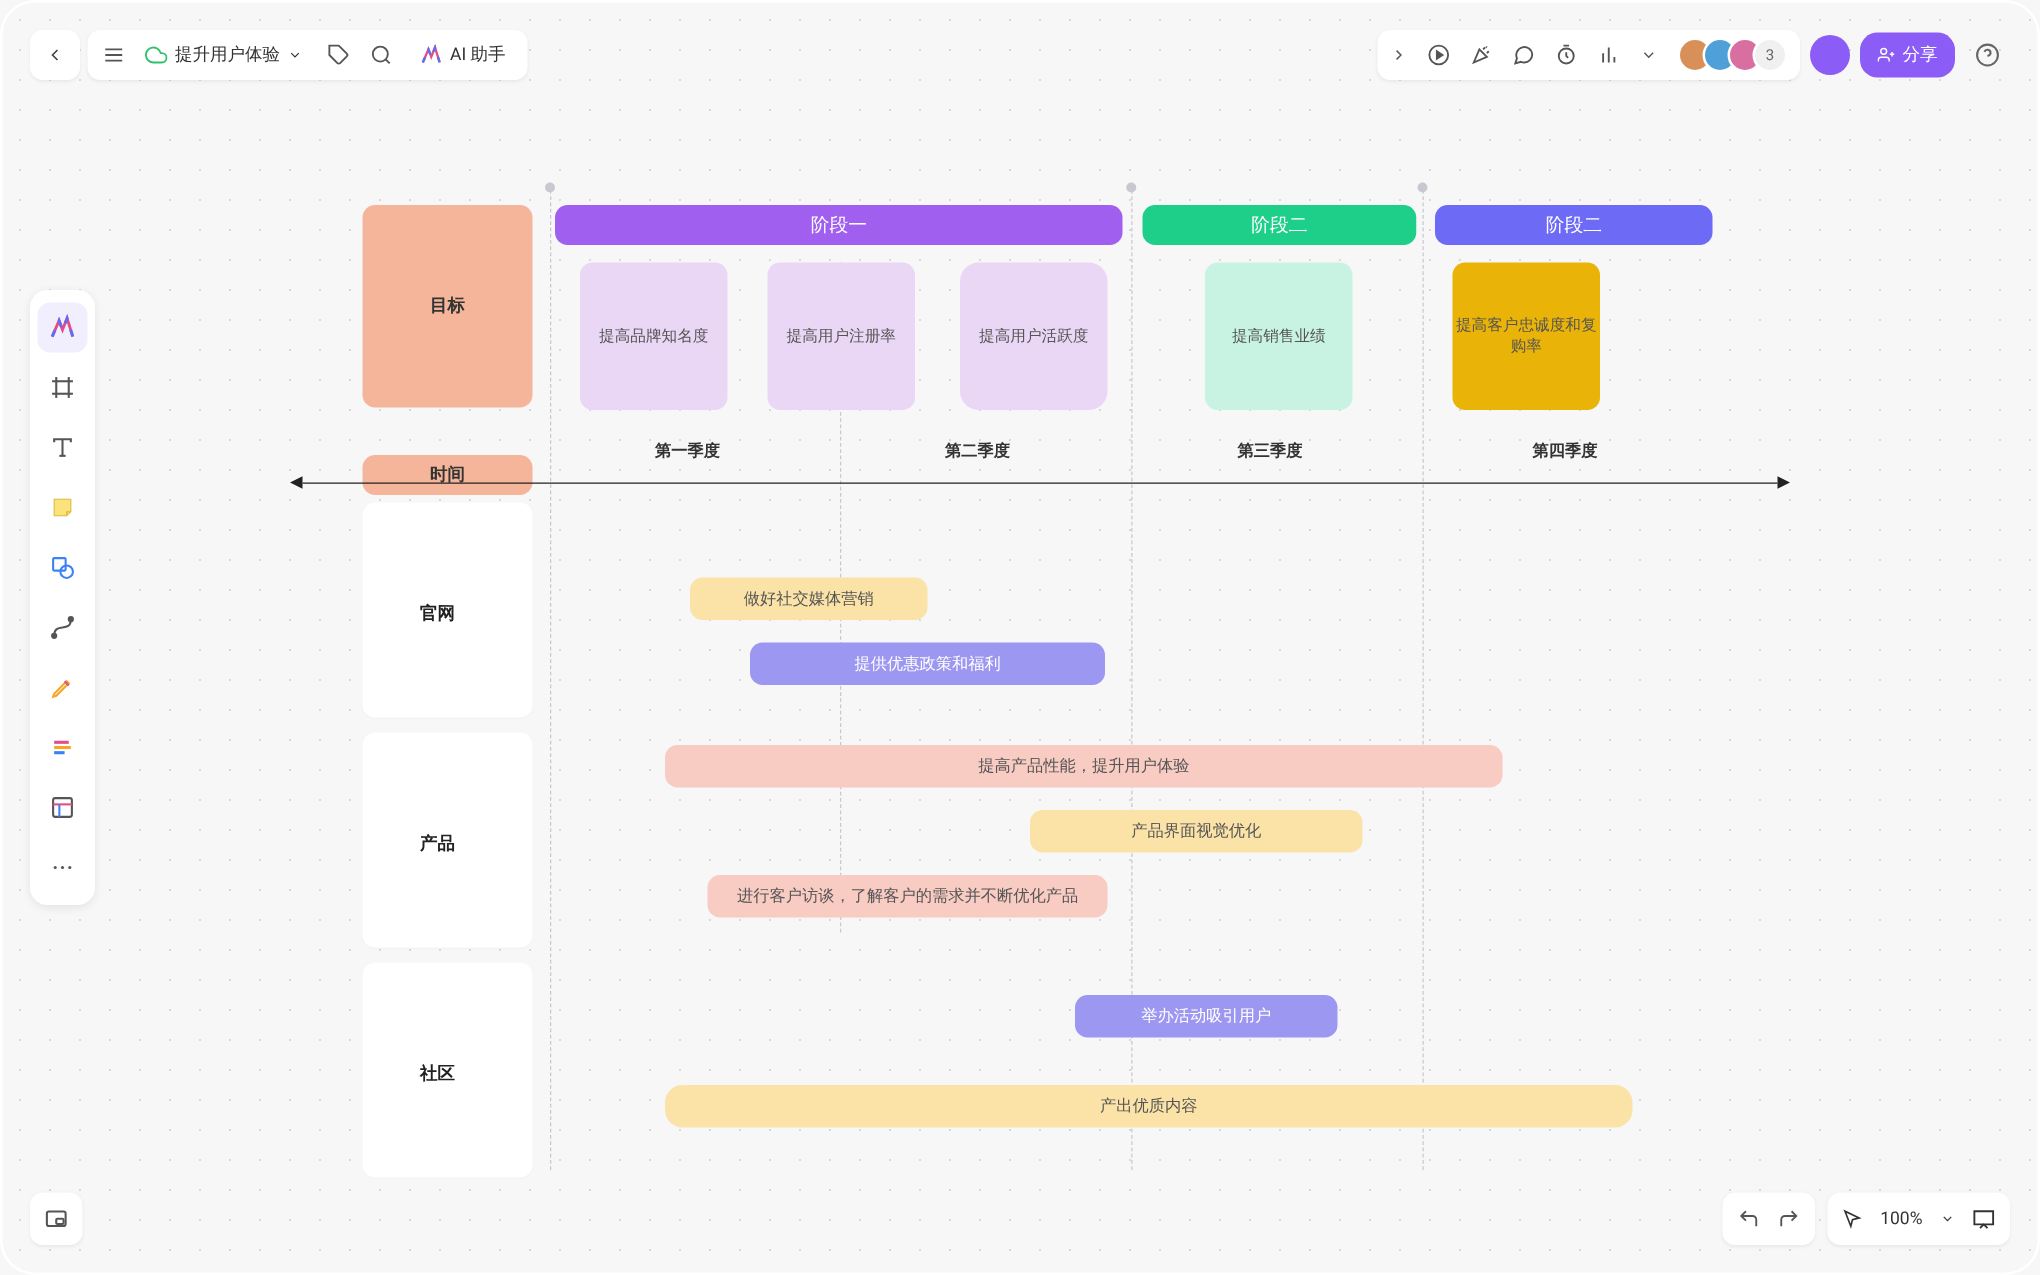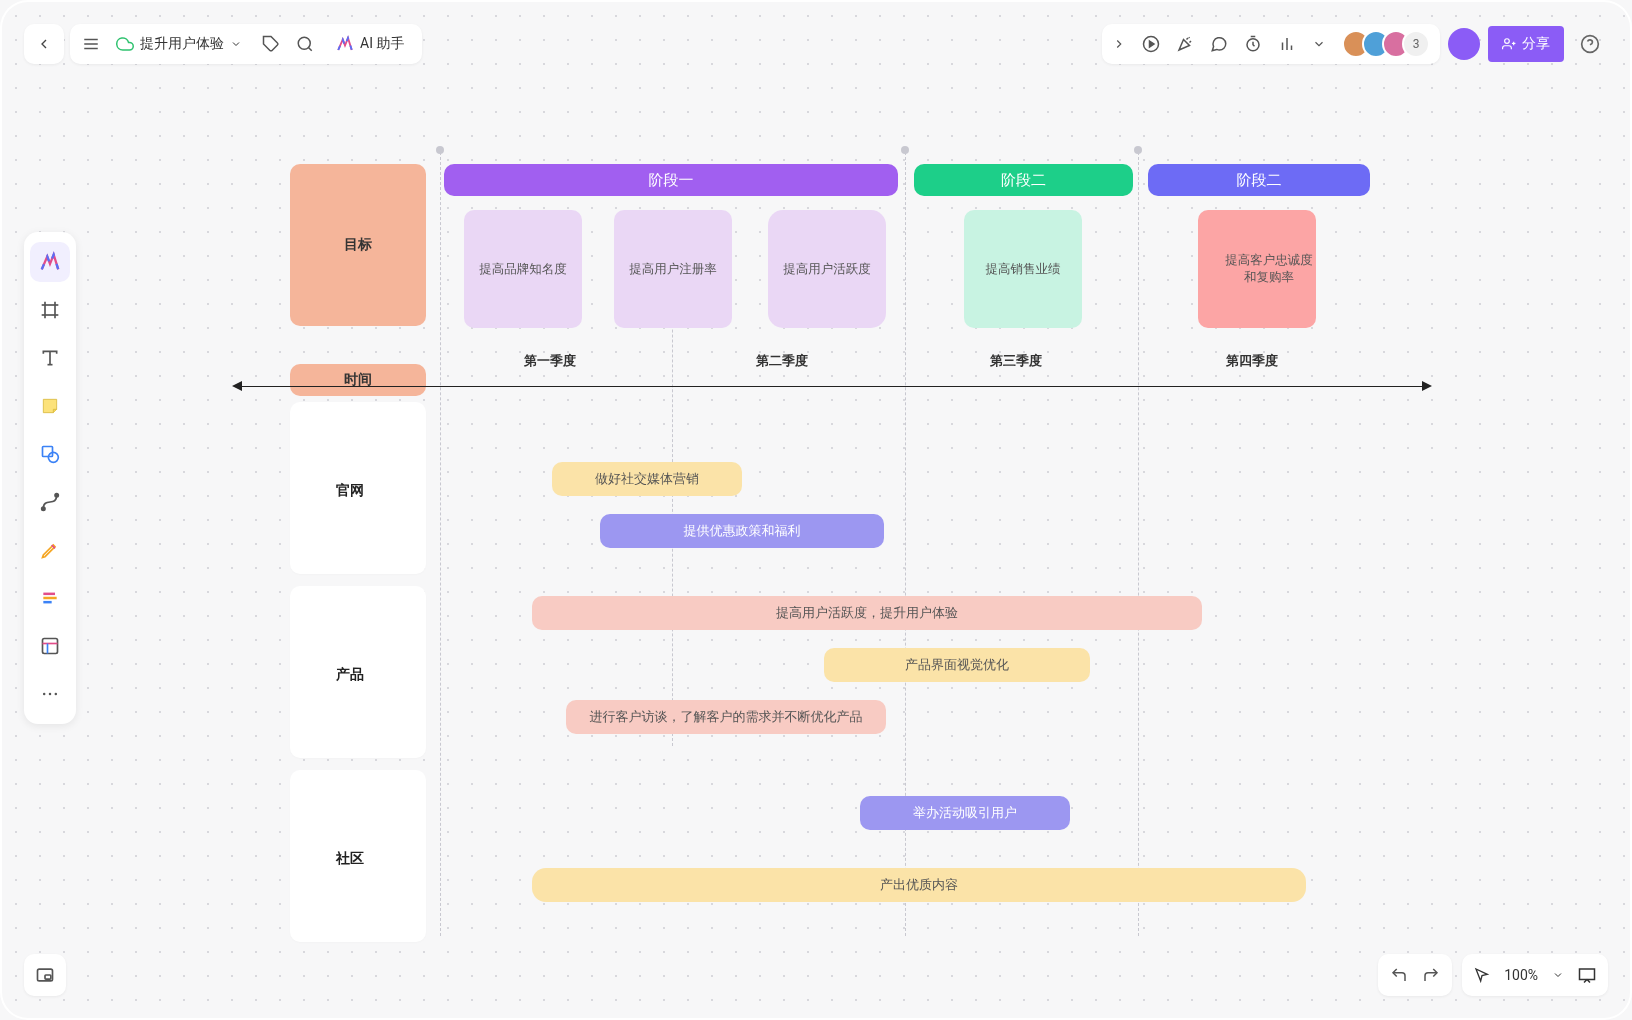--- a/index.html
+++ b/index.html
@@ -126,21 +126,21 @@
   font-size: 12px; border: 2px solid #fff;
   margin-left: -8px;
 }
 .me-avatar {
   width: 32px; height: 32px; border-radius: 50%;
   background: #8b5cf6;
 }
 .share-btn {
   height: 36px;
   padding: 0 14px;
-  border-radius: 4px;
+  border-radius: 14px;
   background: #8b5cf6;
   color: #fff;
   font-size: 14px;
   display: flex;
   align-items: center;
   gap: 6px;
 }
 .help-btn {
   width: 36px; height: 36px; border-radius: 50%;
   display:flex; align-items:center; justify-content:center;
@@ -566,21 +566,21 @@
     </div>
   <div class="card note" style="left: 614px; top: 210px; width: 118px; height: 118px; background-color: rgb(234, 215, 245);">
       <span>提高用户注册率</span>
     </div>
   <div class="card note" style="left: 768px; top: 210px; width: 118px; height: 118px; background-color: rgb(234, 215, 245); border-radius: 15px;">
       <span>提高用户活跃度</span>
     </div>
   <div class="card note" style="left: 964px; top: 210px; width: 118px; height: 118px; background-color: rgb(200, 243, 226);">
       <span>提高销售业绩</span>
     </div>
-  <div class="card note" style="left: 1198px; top: 210px; width: 118px; height: 118px; background-color: #fca5a5; padding-left: 24px;">
+  <div class="card note" style="left: 1162px; top: 210px; width: 118px; height: 118px; background-color: #eab308;">
       <span>提高客户忠诚度和复购率</span>
     </div>
 
   <div class="card time-box" style="left:290px; top:344px; width:136px;">
     <span>时间</span>
   </div>
 
   <div class="q-label" style="left:524px; top:352px;">第一季度</div>
   <div class="q-label" style="left:756px; top:352px;">第二季度</div>
   <div class="q-label" style="left:990px; top:352px;">第三季度</div>
@@ -600,21 +600,21 @@
   <div class="row-label" style="left:336px; top:850px;">社区</div>
 
   <div class="bar" style="left: 552px; top: 462px; width: 190px; background-color: rgb(251, 227, 168);">
       <span>做好社交媒体营销</span>
     </div>
   <div class="bar" style="left: 600px; top: 514px; width: 284px; color: rgb(255, 255, 255); background-color: rgb(156, 151, 241);">
       <span>提供优惠政策和福利</span>
     </div>
 
   <div class="bar" style="left: 532px; top: 596px; width: 670px; background-color: rgb(248, 203, 195);">
-      <span>提高用户活跃度，提升用户体验</span>
+      <span>提高产品性能，提升用户体验</span>
     </div>
   <div class="bar" style="left: 824px; top: 648px; width: 266px; background-color: rgb(251, 227, 168);">
       <span>产品界面视觉优化</span>
     </div>
   <div class="bar" style="left: 566px; top: 700px; width: 320px; background-color: rgb(248, 203, 195);">
       <span>进行客户访谈，了解客户的需求并不断优化产品</span>
     </div>
 
   <div class="bar" style="left: 860px; top: 796px; width: 210px; color: rgb(255, 255, 255); background-color: rgb(156, 151, 241);">
       <span>举办活动吸引用户</span>

